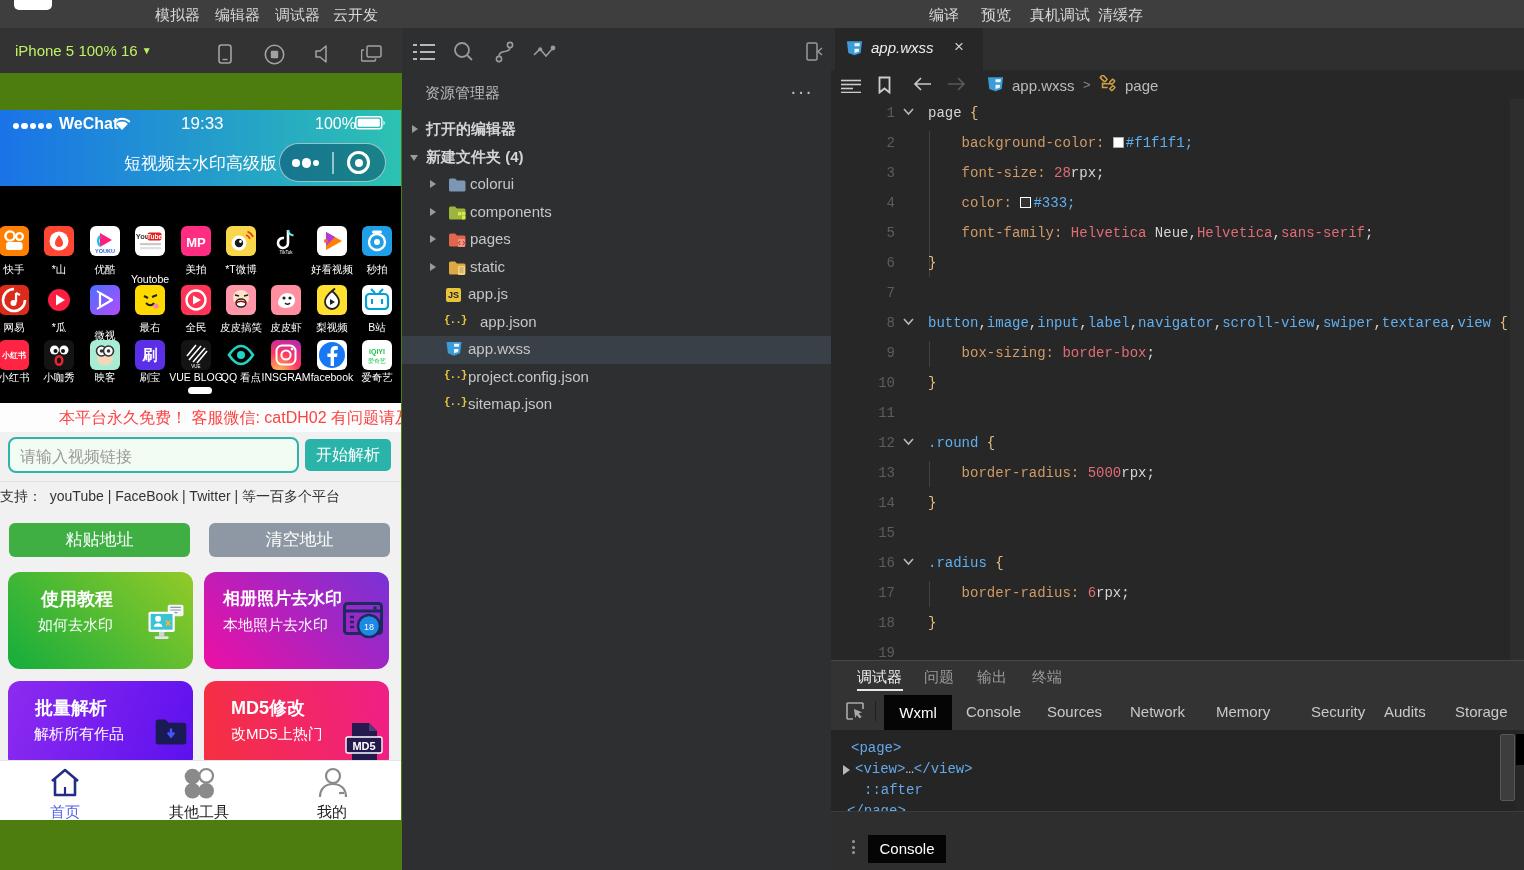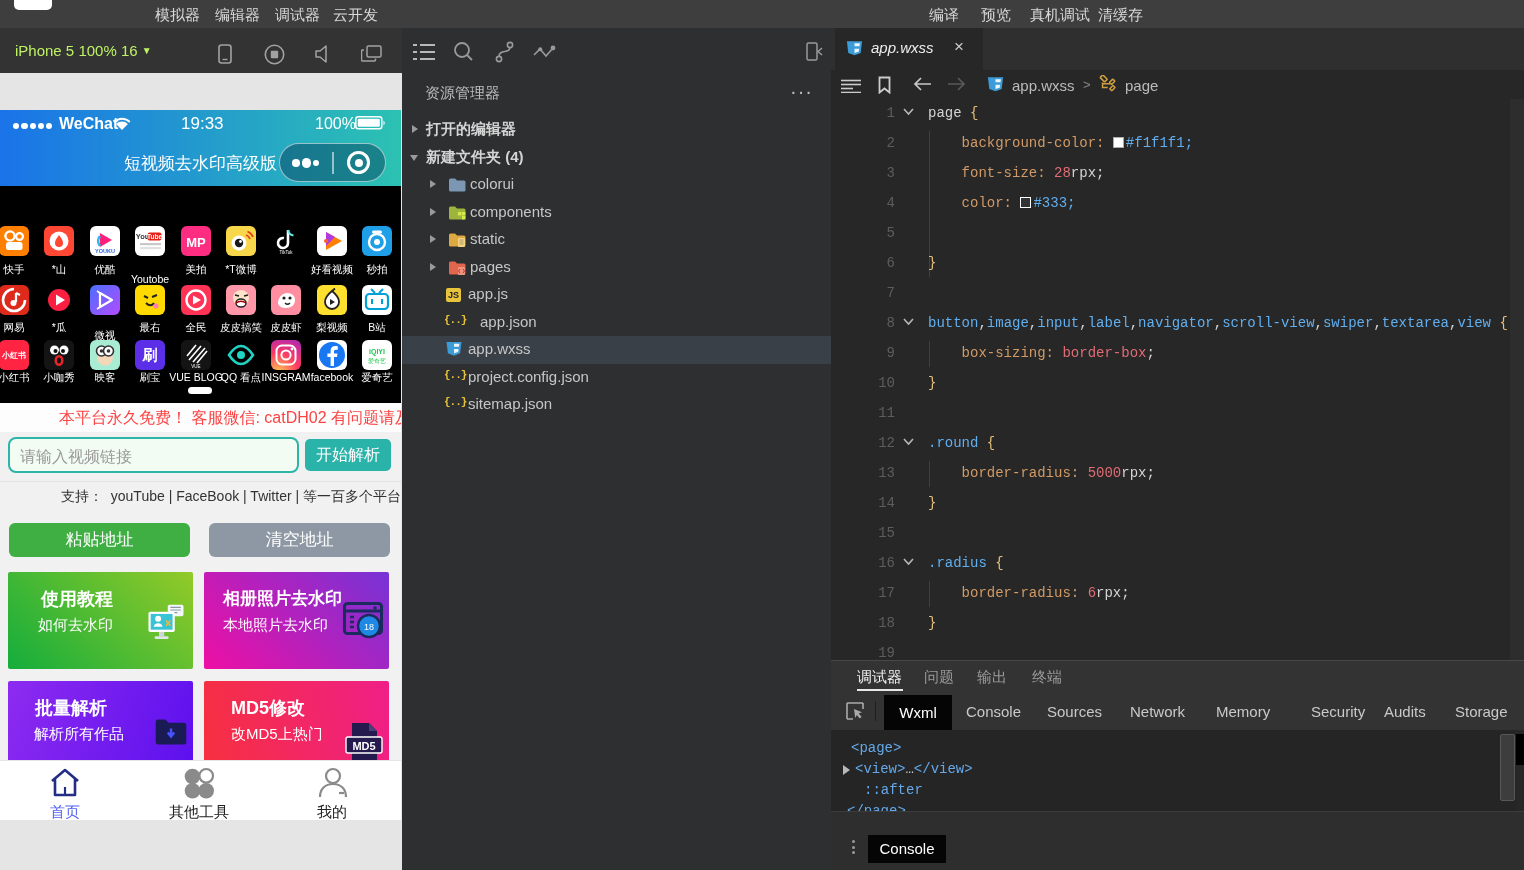--- a/index.html
+++ b/index.html
@@ -7,21 +7,21 @@
 .abs{position:absolute}
 
 #menubar{left:0;top:0;width:1524px;height:28px;background:#3e3e3e;color:#d8d8d8;font-size:15px}
 #menubar .mi{position:absolute;top:6px}
 #whitepill{left:14px;top:0;width:38px;height:10px;background:#fff;border-radius:0 0 5px 5px}
 
 #toolbar{left:0;top:28px;width:835px;height:45px;background:#333}
 #tbright{left:835px;top:28px;width:689px;height:42px;background:#2f2f2f}
 .gray{color:#bef264}
 
-#simpanel{left:0;top:73px;width:402px;height:797px;background:#e5e5e5}
+#simpanel{left:0;top:73px;width:402px;height:797px;background:#4d7c0f}
 #phone{position:absolute;left:0;top:37px;width:401px;height:710px;background:#f1f1f1}
 #statusnav{position:absolute;left:0;top:0;width:401px;height:76px;background:linear-gradient(90deg,#1a73e8,#2cc2b2)}
 
 #explorer{left:402px;top:28px;width:429px;height:842px;background:#2d2f30}
 
 #editor{left:831px;top:70px;width:693px;height:590px;background:#272727}
 #tabstrip{left:831px;top:28px;width:693px;height:42px;background:#2f2f2f}
 
 #debugger{left:831px;top:660px;width:693px;height:210px;background:#333;border-top:1px solid #484848}
 .mono{font-family:"Liberation Mono",monospace}
@@ -41,21 +41,21 @@
 .cl{position:absolute;left:0;width:693px;height:30px;white-space:pre}
 .ln{position:absolute;left:0;top:6px;width:64px;text-align:right;color:#5d5d5d}
 
 .ct{position:absolute;left:97px;top:6px;color:#cfcfcf}
 .w{color:#d4d4d4}.b{color:#e5c07b}.p{color:#d19a66}.n{color:#e06c75}.h{color:#61afef}
 .sw{display:inline-block;width:11px;height:11px;border:1px solid #aaa;vertical-align:-1px;margin-right:2px}
 .guide{position:absolute;left:98px;width:1px;background:#404040}
 .dtt{position:absolute;top:42px;font-size:15px;color:#c9c9c9}
 
 .sdot{width:6.3px;height:6.3px;border-radius:50%;background:#fff;display:block}
-.card{width:185px;border-radius:2px;color:#fff;overflow:hidden}
+.card{width:185px;border-radius:12px;color:#fff;overflow:hidden}
 .card b{position:absolute;font-size:18px;font-weight:bold}
 .card i{position:absolute;font-size:15px;font-style:normal}
 .tbl{position:absolute;top:42px;width:56px;text-align:center;font-size:15px}
 .gic{position:absolute;width:30px;height:30px;border-radius:6px;overflow:hidden}
 .glb{position:absolute;width:60px;text-align:center;color:#fff;font-size:10.5px;white-space:nowrap}
 </style></head>
 <body>
 <div id="root">
   <div class="abs" id="menubar">
     <div class="abs" id="whitepill"></div>
@@ -286,21 +286,21 @@
       <div style="position:absolute;left:188px;top:201px;width:24px;height:7px;border-radius:3.5px;background:#fff"></div>
     </div>
     <div class="abs" style="left:0;top:293px;width:401px;height:29px;background:#fdfdfd;overflow:hidden">
       <span style="position:absolute;left:59px;top:5px;font-size:16px;color:#fb4343;white-space:nowrap">本平台永久免费！ 客服微信: catDH02 有问题请及时聎</span>
     </div>
     <div class="abs" style="left:8px;top:327px;width:291px;height:36px;background:#f3fcf2;border:2px solid #2cb5a8;border-radius:8px">
       <span style="position:absolute;left:10px;top:8px;font-size:16px;color:#9a9a9a">请输入视频链接</span>
     </div>
     <div class="abs" style="left:305px;top:329px;width:86px;height:32px;background:#2ab3a8;border-radius:5px;color:#fff;font-size:16px;text-align:center;line-height:32px">开始解析</div>
     <div class="abs" style="left:0;top:371px;width:401px;height:1px;background:#e3e3e3"></div>
-    <div class="abs" style="left:0;top:378px;width:401px;text-align:right;font-size:14px;color:#333">支持：&nbsp; youTube | FaceBook | Twitter | 等一百多个平台</div>
+    <div class="abs" style="left:0;top:378px;width:401px;text-align:left;font-size:14px;color:#333">支持：&nbsp; youTube | FaceBook | Twitter | 等一百多个平台</div>
     <div class="abs" style="left:9px;top:413px;width:181px;height:34px;background:#3fae43;border-radius:6px;color:#fff;font-size:17px;text-align:center;line-height:34px">粘贴地址</div>
     <div class="abs" style="left:209px;top:413px;width:181px;height:34px;background:#8d98a4;border-radius:6px;color:#fff;font-size:17px;text-align:center;line-height:34px">清空地址</div>
 
     <div class="abs card" style="left:8px;top:462px;height:97px;background:linear-gradient(45deg,#14ad3c,#93ca28)">
       <b style="left:33px;top:15px">使用教程</b>
           <i style="left:30px;top:44px">如何去水印</i>
       <svg class="abs" style="left:137px;top:31px" width="42" height="42" viewBox="0 0 48 48">
             <rect x="26" y="2" width="18" height="13" rx="2" fill="#f4f6f8"></rect>
             <path d="M29 5h12M29 8h12M29 11h8" stroke="#8899aa" stroke-width="1.4"></path>
             <rect x="4" y="10" width="30" height="23" rx="2" fill="#fff"></rect>
@@ -422,30 +422,30 @@
       <div class="trow">
           <span class="tri-r" style="left:28px"></span>
           <svg class="fic" style="left:46px">
             <use href="#fold-green"></use>
           </svg>
           <span class="tl" style="left:68px">components</span>
         </div>
       <div class="trow">
           <span class="tri-r" style="left:28px"></span>
           <svg class="fic" style="left:46px">
-            <use href="#fold-yel"></use>
-          </svg>
-          <span class="tl" style="left:68px">static</span>
+            <use href="#fold-red"></use>
+          </svg>
+          <span class="tl" style="left:68px">pages</span>
         </div>
       <div class="trow">
           <span class="tri-r" style="left:28px"></span>
           <svg class="fic" style="left:46px">
-            <use href="#fold-red"></use>
-          </svg>
-          <span class="tl" style="left:68px">pages</span>
+            <use href="#fold-yel"></use>
+          </svg>
+          <span class="tl" style="left:68px">static</span>
         </div>
       <div class="trow">
           <span class="jsic" style="left:44px">JS</span>
           <span class="tl" style="left:66px">app.js</span>
         </div>
       <div class="trow">
           <span class="brc" style="left:42px">{..}</span>
           <span class="tl" style="left:78px">app.json</span>
         </div>
       <div class="trow" style="background:#3a4047">
@@ -535,21 +535,21 @@
       <div class="guide" style="top:32px;height:146px"></div>
       <div class="guide" style="top:242px;height:26px"></div>
       <div class="guide" style="top:362px;height:26px"></div>
       <div class="guide" style="top:482px;height:26px"></div>
       <div class="cl" style="top:0"><span class="ln">1</span><svg class="chev" viewBox="0 0 11 8">
             <path d="M1 1 l4.5 5 4.5-5" stroke="#b8b8b8" stroke-width="1.6" fill="none"></path>
           </svg><span class="ct"><span class="w">page </span><span class="b">{</span></span></div>
       <div class="cl" style="top:30px"><span class="ln">2</span><span class="ct">    <span class="p">background-color:</span> <span class="sw" style="background:#fff"></span><span class="h">#f1f1f1;</span></span></div>
       <div class="cl" style="top:60px"><span class="ln">3</span><span class="ct">    <span class="p">font-size:</span> <span class="n">28</span><span class="w">rpx;</span></span></div>
       <div class="cl" style="top:90px"><span class="ln">4</span><span class="ct">    <span class="p">color:</span> <span class="sw" style="background:#333;border-color:#fff"></span><span class="h">#333;</span></span></div>
-      <div class="cl" style="top:120px"><span class="ln">5</span></div>
+      <div class="cl" style="top:120px"><span class="ln">5</span><span class="ct">    <span class="p">font-family:</span> <span class="n">Helvetica</span><span class="w"> Neue,</span><span class="n">Helvetica</span><span class="w">,</span><span class="n">sans-serif</span><span class="w">;</span></span></div>
       <div class="cl" style="top:150px"><span class="ln">6</span><span class="ct"><span class="b">}</span></span></div>
       <div class="cl" style="top:180px"><span class="ln">7</span></div>
       <div class="cl" style="top:210px"><span class="ln">8</span><svg class="chev" viewBox="0 0 11 8">
             <path d="M1 1 l4.5 5 4.5-5" stroke="#b8b8b8" stroke-width="1.6" fill="none"></path>
           </svg><span class="ct"><span class="h">button</span><span class="w">,</span><span class="h">image</span><span class="w">,</span><span class="h">input</span><span class="w">,</span><span class="h">label</span><span class="w">,</span><span class="h">navigator</span><span class="w">,</span><span class="h">scroll-view</span><span class="w">,</span><span class="h">swiper</span><span class="w">,</span><span class="h">textarea</span><span class="w">,</span><span class="h">view</span><span class="w"> </span><span class="b">{</span></span></div>
       <div class="cl" style="top:240px"><span class="ln">9</span><span class="ct">    <span class="p">box-sizing:</span> <span class="n">border-box</span><span class="w">;</span></span></div>
       <div class="cl" style="top:270px"><span class="ln">10</span><span class="ct"><span class="b">}</span></span></div>
       <div class="cl" style="top:300px"><span class="ln">11</span></div>
       <div class="cl" style="top:330px"><span class="ln">12</span><svg class="chev" viewBox="0 0 11 8">
             <path d="M1 1 l4.5 5 4.5-5" stroke="#b8b8b8" stroke-width="1.6" fill="none"></path>

